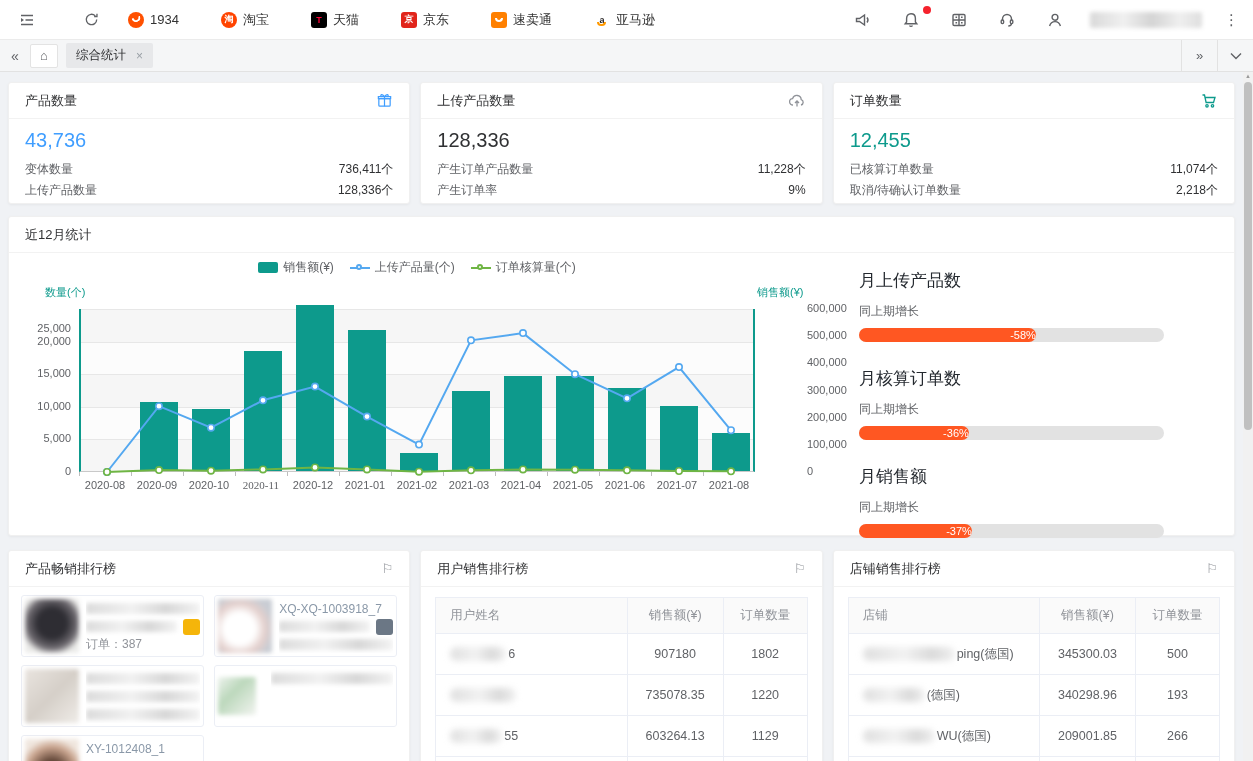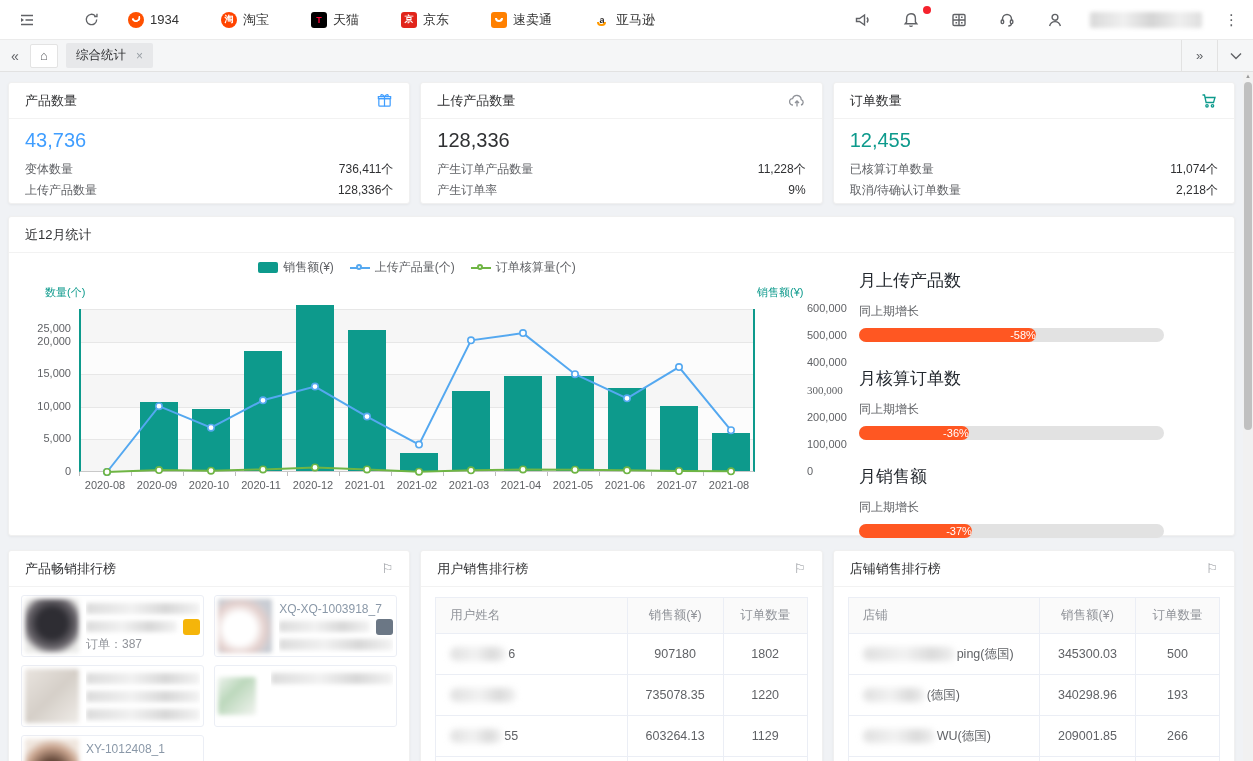--- a/index.html
+++ b/index.html
@@ -367,31 +367,31 @@
           </div>
       <span class="ytick" style="top: 212px;">0</span>
           <span class="ytick" style="top: 179.4px;">5,000</span>
           <span class="ytick" style="top: 146.8px; padding-left: 12px;">10,000</span>
           <span class="ytick" style="top: 114.2px;">15,000</span>
           <span class="ytick" style="top: 81.6px;">20,000</span>
           <span class="ytick" style="top: 49px; margin-top: 20px;">25,000</span>
           <span class="ytick-r" style="top: 212px;">0</span>
           <span class="ytick-r" style="top: 184.833px;">100,000</span>
           <span class="ytick-r" style="top: 157.667px;">200,000</span>
-          <span class="ytick-r" style="top: 130.5px; font-family: Liberation Serif, serif;">300,000</span>
+          <span class="ytick-r" style="top: 130.5px;">300,000</span>
           <span class="ytick-r" style="top: 103.333px;">400,000</span>
           <span class="ytick-r" style="top: 76.1667px;">500,000</span>
           <span class="ytick-r" style="top: 49px;">600,000</span>
           <span class="xtick" style="left: 64px;">2020-08</span>
           <span class="xmark" style="left: 70px; top: 219px;"></span>
           <span class="xtick" style="left: 116px;">2020-09</span>
           <span class="xmark" style="left: 122px; top: 219px;"></span>
           <span class="xtick" style="left: 168px;">2020-10</span>
           <span class="xmark" style="left: 174px; top: 219px;"></span>
-          <span class="xtick" style="left: 220px;">2020-11</span>
+          <span class="xtick" style="left: 220px; font-family: Liberation Serif, serif;">2020-11</span>
           <span class="xmark" style="left: 226px; top: 219px;"></span>
           <span class="xtick" style="left: 272px;">2020-12</span>
           <span class="xmark" style="left: 278px; top: 219px;"></span>
           <span class="xtick" style="left: 324px;">2021-01</span>
           <span class="xmark" style="left: 330px; top: 219px;"></span>
           <span class="xtick" style="left: 376px;">2021-02</span>
           <span class="xmark" style="left: 382px; top: 219px;"></span>
           <span class="xtick" style="left: 428px;">2021-03</span>
           <span class="xmark" style="left: 434px; top: 219px;"></span>
           <span class="xtick" style="left: 480px;">2021-04</span>

